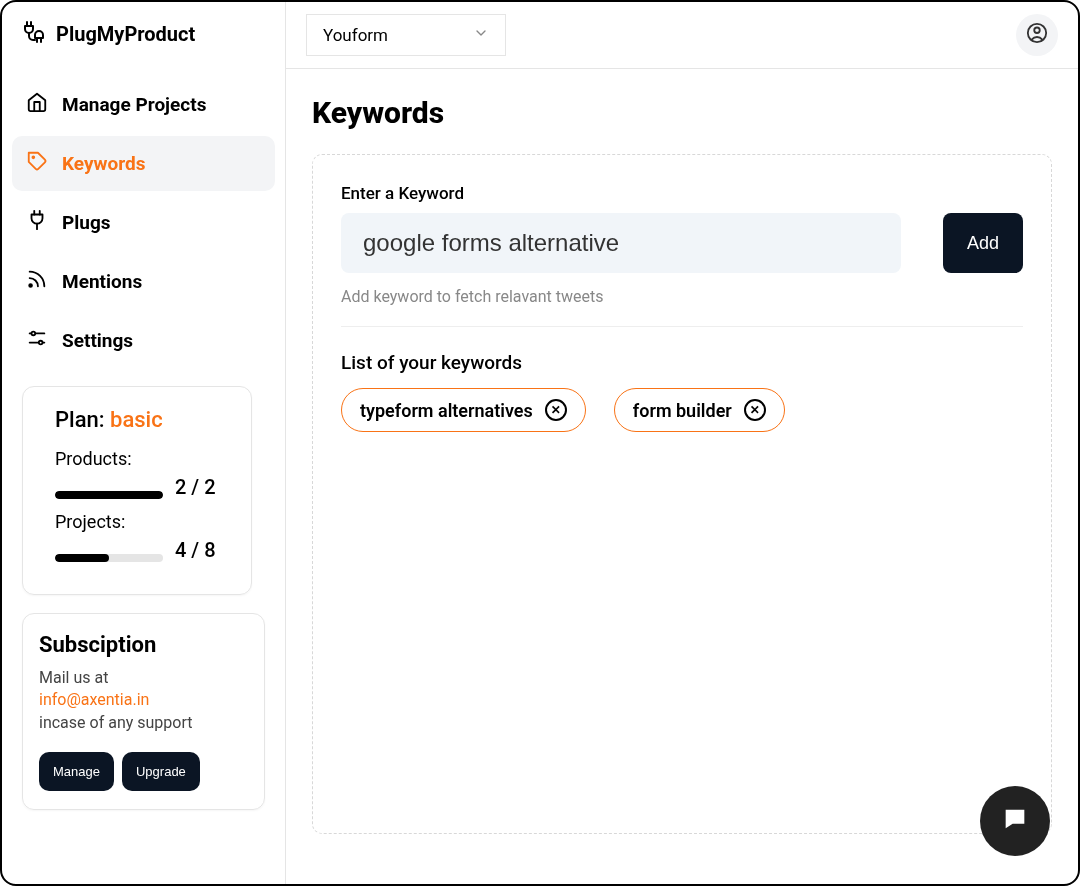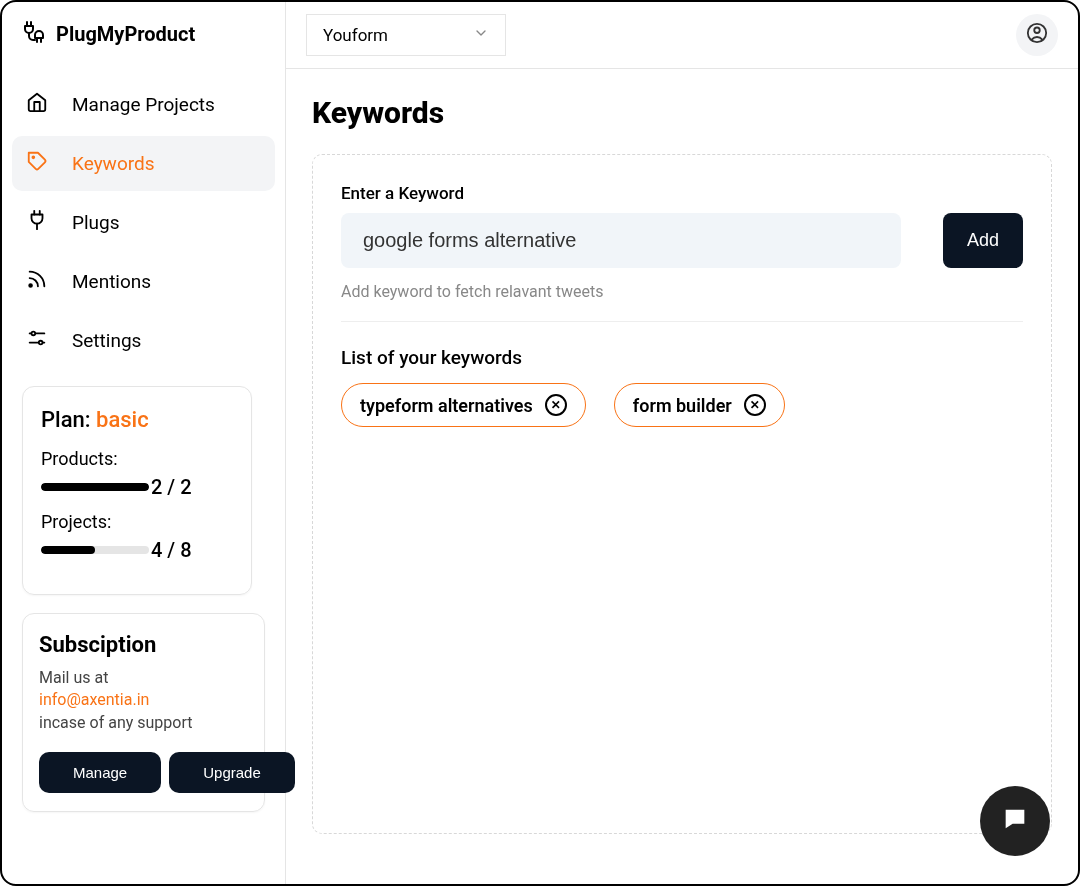--- a/index.html
+++ b/index.html
@@ -32,65 +32,65 @@
   gap: 10px;
   padding: 18px 20px;
   border-bottom: 1px solid transparent;
 }
 .logo-icon { width: 24px; height: 24px; }
 .logo-text { font-size: 20px; font-weight: 700; }
 .nav { padding: 10px 10px 0 10px; display: flex; flex-direction: column; gap: 4px; }
 .nav-item {
   display: flex;
   align-items: center;
-  gap: 24px;
+  gap: 14px;
   padding: 14px 14px;
   border-radius: 10px;
   font-size: 19px;
-  font-weight: 400;
+  font-weight: 700;
   cursor: pointer;
 }
 .nav-item.active {
   background: #f3f4f6;
   color: #f97316;
 }
 .nav-item svg { width: 22px; height: 22px; flex-shrink: 0; }
 .plan-card {
   margin: 18px 33px 0 20px;
   border: 1px solid #e5e5e5;
   border-radius: 12px;
-  padding: 20px 18px;
+  padding: 20px 32px;
   box-shadow: 0 1px 2px rgba(0,0,0,0.04);
 }
 .plan-title { font-size: 22px; font-weight: 500; margin-bottom: 16px; }
 .plan-title .plan-name { color: #f97316; }
 .plan-stat { margin-bottom: 12px; }
 .plan-stat-label { font-size: 18px; margin-bottom: 6px; }
-.plan-stat-row { display: flex; align-items: center; gap: 2px; }
+.plan-stat-row { display: flex; align-items: flex-end; gap: 12px; }
 .plan-bar { flex: 0 0 108px; height: 8px; background: #e5e5e5; border-radius: 6px; overflow: hidden; }
 .plan-bar-fill { height: 100%; background: #000; border-radius: 6px; }
 .plan-count { font-size: 20px; font-weight: 500; }
 .sub-card {
   margin: 18px 20px 20px 20px;
   border: 1px solid #e5e5e5;
   border-radius: 12px;
   padding: 18px 16px;
   box-shadow: 0 1px 2px rgba(0,0,0,0.04);
 }
 .sub-title { font-size: 22px; font-weight: 700; margin-bottom: 10px; }
 .sub-text { font-size: 16px; color: #444; line-height: 1.4; }
 .sub-text a { color: #f97316; text-decoration: none; }
 .sub-buttons { display: flex; gap: 8px; margin-top: 18px; }
 .sub-btn {
   background: #0b1524;
   color: #fff;
   border: none;
   border-radius: 10px;
-  padding: 12px 34px;
-  font-size: 15px;
+  padding: 12px 14px;
+  font-size: 13px;
   font-weight: 500;
   cursor: pointer;
 }
 .main { flex: 1; display: flex; flex-direction: column; }
 .topbar {
   display: flex;
   align-items: center;
   justify-content: space-between;
   padding: 12px 20px;
   border-bottom: 1px solid #e5e5e5;
@@ -125,21 +125,21 @@
   min-height: 680px;
 }
 .field-label { font-size: 17px; font-weight: 500; margin-bottom: 10px; }
 .row { display: flex; gap: 12px; align-items: stretch; }
 .kw-input {
   flex: 1;
   background: #f1f5f9;
   border: none;
   border-radius: 8px;
   padding: 16px 22px;
-  font-size: 20px;
+  font-size: 24px;
   font-weight: 500;
   color: #333;
 }
 .add-btn {
   background: #0b1524;
   color: #fff;
   border: none;
   border-radius: 8px;
   padding: 0 24px;
   font-size: 18px;

